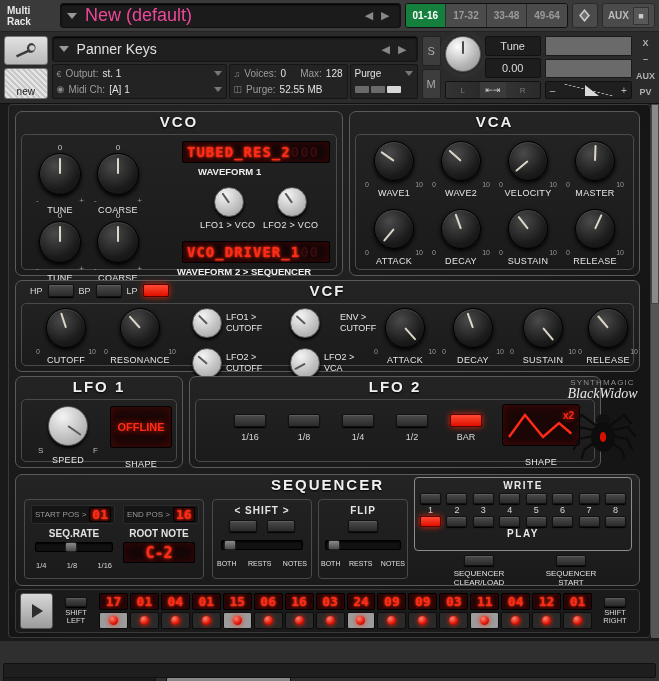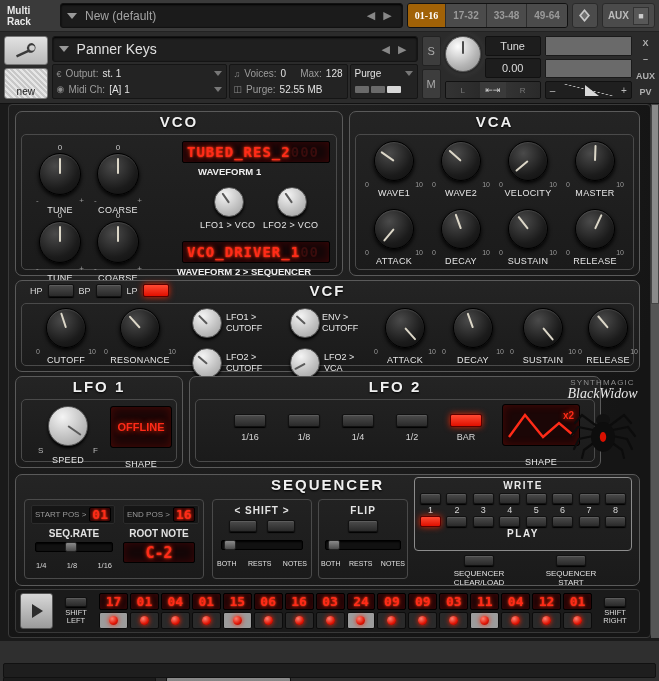--- a/index.html
+++ b/index.html
@@ -23,29 +23,29 @@
   .preset-bar {
     flex: 1; height: 25px; background: #1b1b1b; border: 1px solid #111;
     border-radius: 3px; display: flex; align-items: center;
     padding: 0 6px; color: #ddd; box-shadow: inset 0 1px 2px #000;
   }
   .tri-down {
     width: 0; height: 0; border-left: 5px solid transparent;
     border-right: 5px solid transparent; border-top: 6px solid #999;
     margin-right: 8px;
   }
-  .preset-name { font-size: 12px; color: #a3a3a3; flex: 1; }
+  .preset-name { font-size: 18px; color: #ec4899; flex: 1; }
   .arrow-s { color: #888; font-size: 11px; padding: 0 4px; }
   .range-group { display: flex; height: 25px; border: 1px solid #111; border-radius: 3px; overflow: hidden; }
   .range-btn {
     background: #4b4b4b; color: #9a9a9a; font-size: 10px; font-weight: bold;
     padding: 0 7px; display: flex; align-items: center;
     border-right: 1px solid #2c2c2c;
   }
-  .range-btn.active { background: #a16207; color: #fff; font-family: Liberation Serif, serif; }
+  .range-btn.active { background: #15803d; color: #fff; }
   .range-btn:last-child { border-right: none; }
   .sq-btn {
     width: 26px; height: 25px; background: #4b4b4b; border: 1px solid #2a2a2a;
     border-radius: 3px; display: flex; align-items: center; justify-content: center;
     color: #bbb; font-size: 11px;
   }
   .aux-btn {
     height: 25px; background: #4b4b4b; border: 1px solid #2a2a2a; border-radius: 3px;
     display: flex; align-items: center; color: #bbb; font-size: 10px; font-weight: bold;
     padding: 0 5px; gap: 4px;
@@ -548,21 +548,21 @@
       </div>
       <div style="position:absolute;left:170px;top:44px;display:flex;align-items:center;gap:4px;">
         <div class="knob lite" style="width:30px;height:30px;">
             <div class="ptr" style="transform:translateX(-50%) rotate(-50deg)"></div>
           </div>
         <div style="color:#e6e6e6;font-size:9px;line-height:11px;">
           <div>LFO2 &gt;</div>
           <div>CUTOFF</div>
         </div>
       </div>
-      <div style="position:absolute;left:268px;top:4px;display:flex;align-items:center;gap:2px;">
+      <div style="position:absolute;left:268px;top:4px;display:flex;align-items:center;gap:20px;">
         <div class="knob lite" style="width:30px;height:30px;">
             <div class="ptr" style="transform:translateX(-50%) rotate(-48deg)"></div>
           </div>
         <div style="color:#e6e6e6;font-size:9px;line-height:11px;">
           <div>ENV &gt;</div>
           <div>CUTOFF</div>
         </div>
       </div>
       <div style="position:absolute;left:268px;top:44px;display:flex;align-items:center;gap:4px;">
         <div class="knob lite" style="width:30px;height:30px;">

